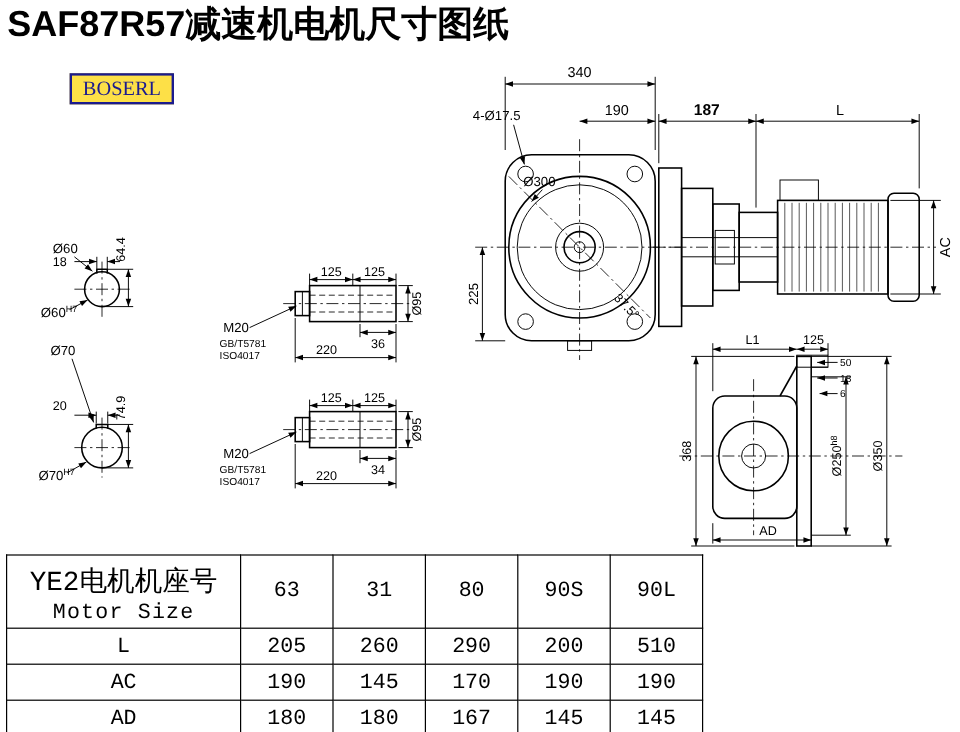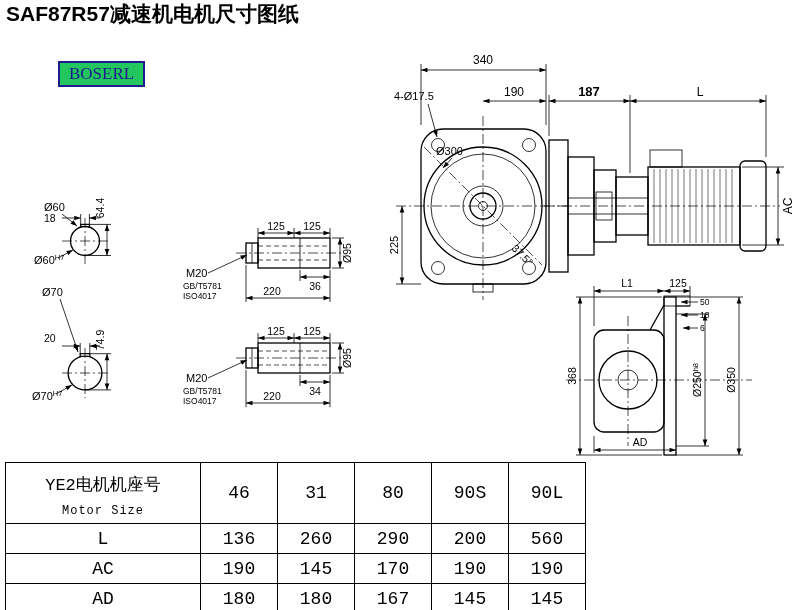--- a/index.html
+++ b/index.html
@@ -1,42 +1,42 @@
 <!DOCTYPE html>
 <html><head>
 <meta charset="utf-8">
 <style>
   html,body{margin:0;padding:0;background:#fff;}
   .page{position:relative;width:800px;height:610px;background:#fff;overflow:hidden;
         font-family:"Liberation Sans","DejaVu Sans",sans-serif;color:#000;}
-  .title{position:absolute;left:6px;top:0;font-size:21px;font-weight:bold;white-space:nowrap;
+  .title{position:absolute;left:6px;top:0;font-size:30px;font-weight:bold;white-space:nowrap;
          font-family:"Liberation Sans","DejaVu Sans",sans-serif;}
   .logo{position:absolute;left:58px;top:61px;border:2px solid #1b1b8e;color:#1b1b8e;
-        font-family:"Liberation Serif","DejaVu Serif",serif;font-size:17px;padding:1px 9px;background:#22c55e;}
+        font-family:"Liberation Serif","DejaVu Serif",serif;font-size:17px;padding:1px 9px;background:#fde047;}
   svg.drawing{position:absolute;left:0;top:0;}
   svg text{font-family:"Liberation Sans","DejaVu Sans",sans-serif;font-size:10.5px;fill:#000;}
   .ol{fill:none;stroke:#000;stroke-width:1.3px;}
   .tl{fill:none;stroke:#000;stroke-width:0.8px;}
   .fin{fill:none;stroke:#000;stroke-width:0.55px;}
   .cl{fill:none;stroke:#000;stroke-width:0.7px;stroke-dasharray:10 3 2 3;}
   .hid{fill:none;stroke:#000;stroke-width:0.7px;stroke-dasharray:5 3;}
   .t8{font-size:8.5px;}
   .t11{font-size:11px;}
   .t12{font-size:12px;}
   .tb{font-size:13px;font-weight:bold;}
   .sup{font-size:7.5px;}
   table.spec{position:absolute;left:5px;top:462px;width:581px;border-collapse:collapse;table-layout:fixed;
              font-family:"Liberation Mono","DejaVu Sans Mono",monospace;}
   .spec td{border:1px solid #000;text-align:center;vertical-align:middle;padding:0;}
   .spec col.c0{width:195px;}
   .spec col.cw{width:77px;}
   .spec tr.hrow td{height:54px;font-size:18px;}
   .spec tr.drow td{height:29px;font-size:18px;}
-  .spec .cnl{font-size:17px;line-height:26px;margin-top:10px;}
-  .spec .enl{font-size:12px;line-height:24px;letter-spacing:1px;}
+  .spec .cnl{font-size:23px;line-height:26px;margin-top:10px;}
+  .spec .enl{font-size:18px;line-height:24px;letter-spacing:1px;}
   .spec td.rl{font-size:17px;}
 </style>
 </head>
 <body>
 
 <div class="page">
 
   <div class="title">SAF87R57减速机电机尺寸图纸</div>
   <div class="logo">BOSERL</div>
 
@@ -256,33 +256,33 @@
         <col class="cw">
         <col class="cw">
         <col class="cw">
     </colgroup>
     <tbody>
       <tr class="hrow">
         <td>
           <div class="cnl">YE2电机机座号</div>
           <div class="enl">Motor Size</div>
         </td>
-        <td>46</td>
+        <td>63</td>
         <td>31</td>
         <td>80</td>
         <td>90S</td>
         <td>90L</td>
       </tr>
       <tr class="drow">
         <td class="rl">L</td>
-        <td>136</td>
+        <td>205</td>
         <td>260</td>
         <td>290</td>
         <td>200</td>
-        <td>560</td>
+        <td>510</td>
       </tr>
       <tr class="drow">
         <td class="rl">AC</td>
         <td>190</td>
         <td>145</td>
         <td>170</td>
         <td>190</td>
         <td>190</td>
       </tr>
       <tr class="drow">

